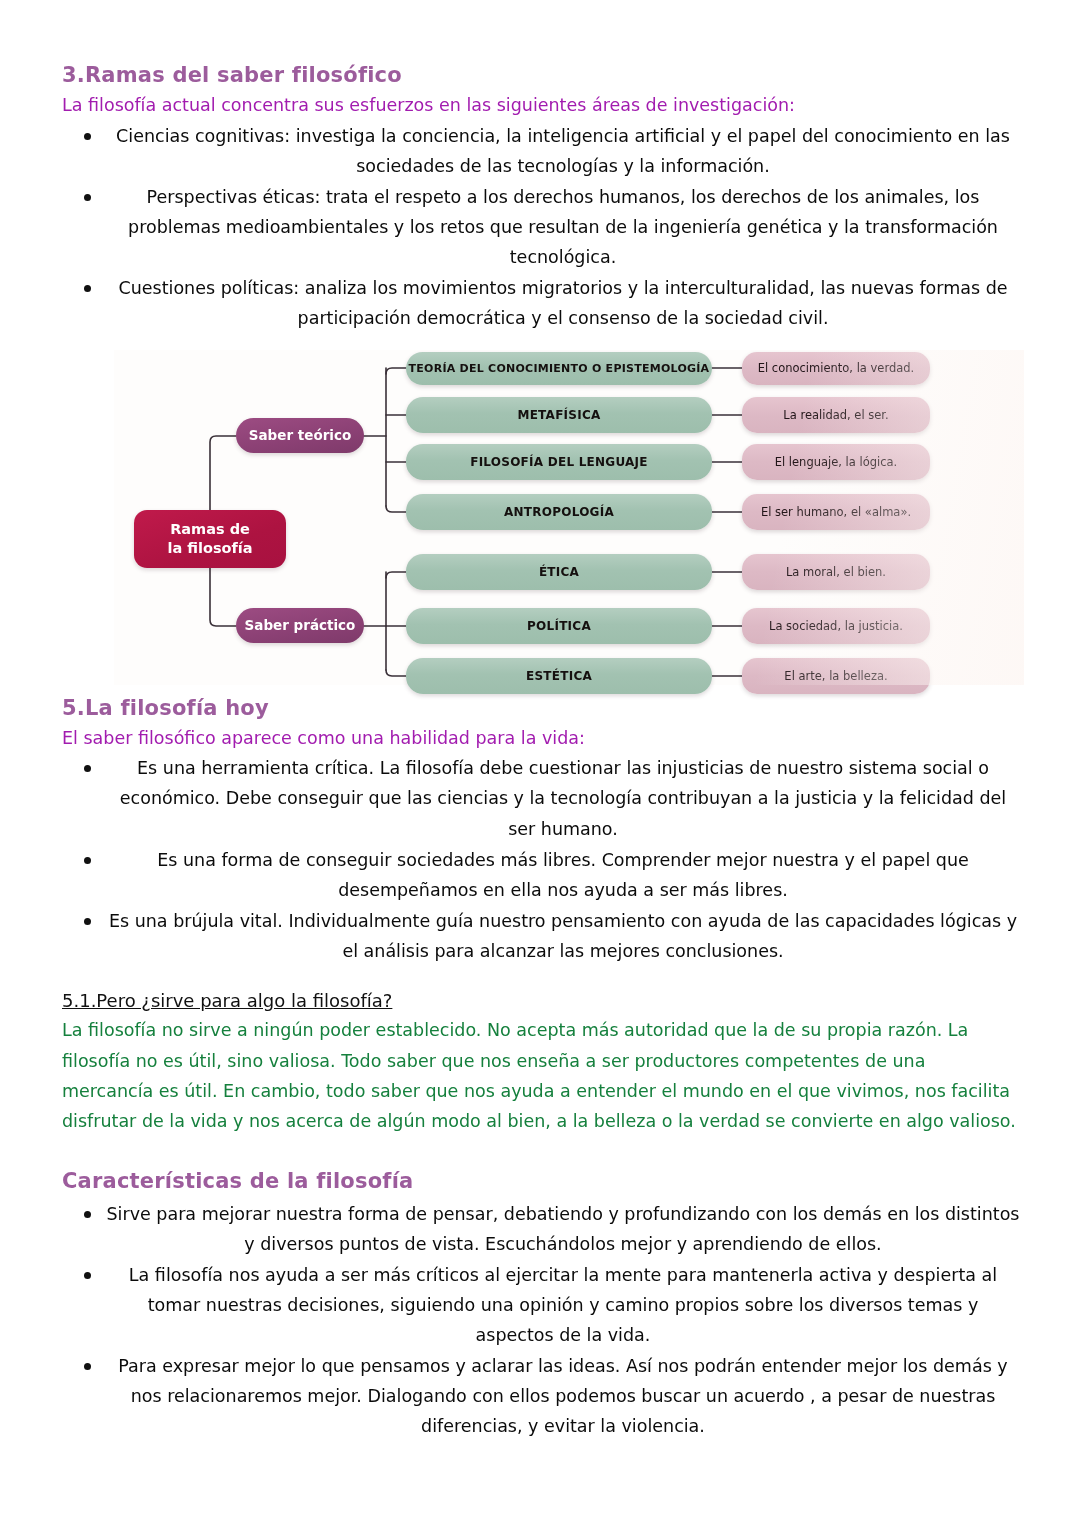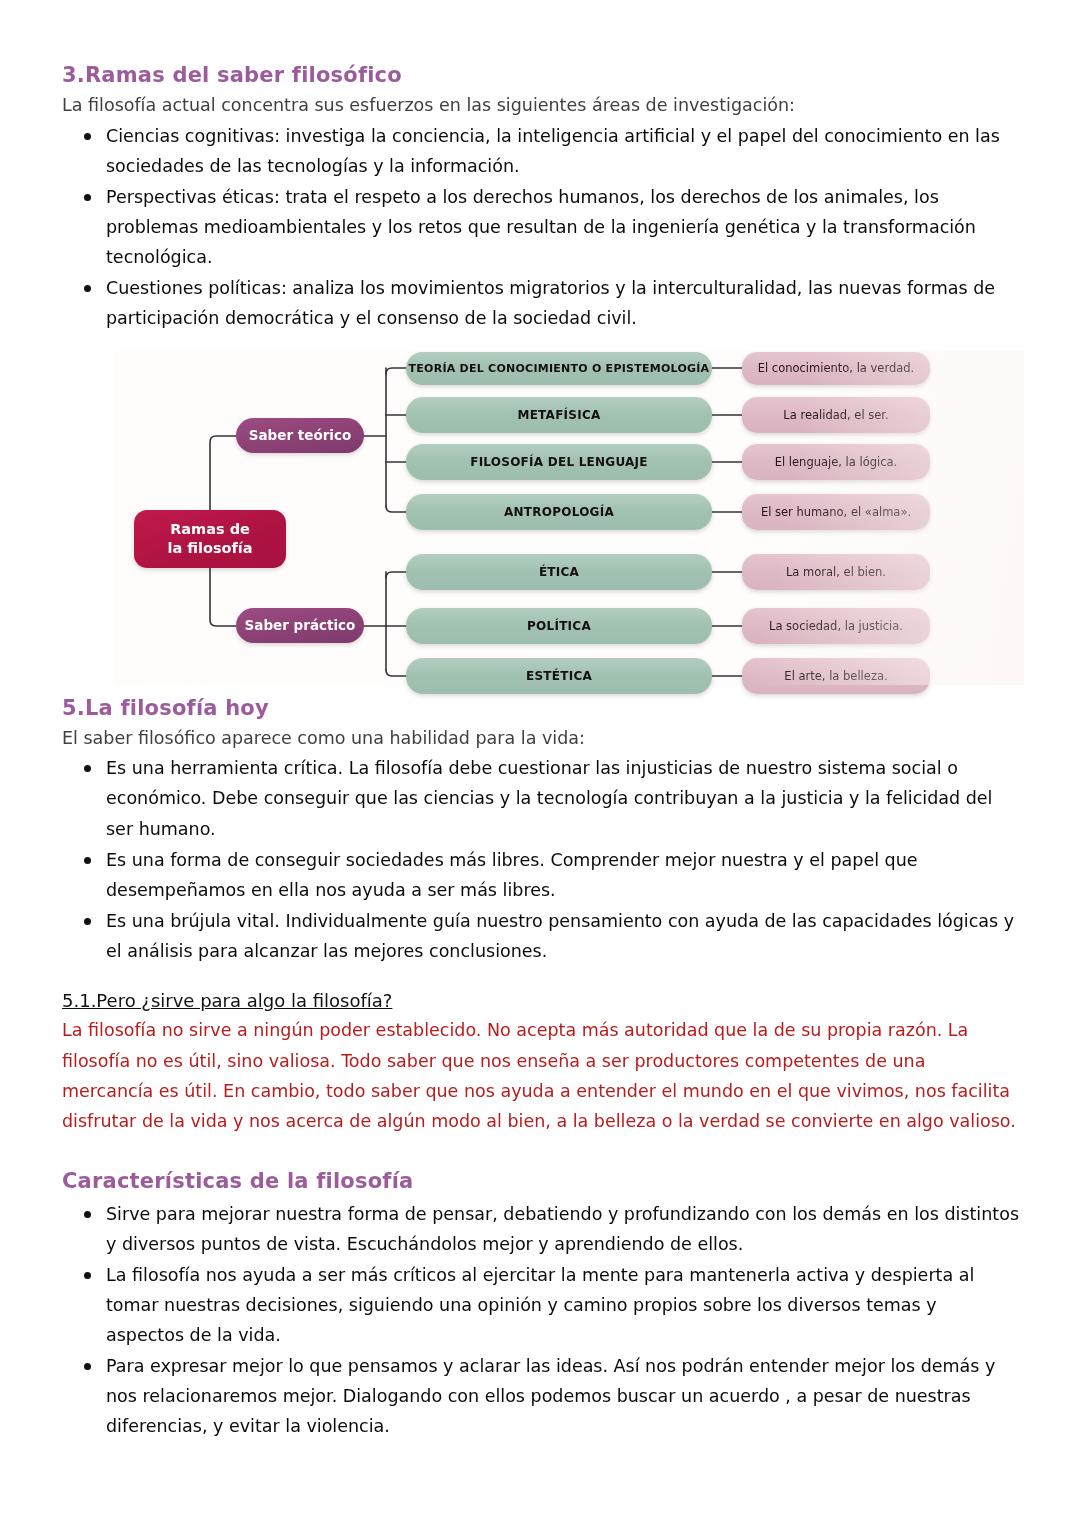--- a/index.html
+++ b/index.html
@@ -47,34 +47,35 @@
     margin: 0 0 3px 0;
     line-height: 1.3;
     text-decoration: underline;
   }
 
   
   p.body-line {
     font-size: 17.5px;
     line-height: 1.52;
     margin: 0 0 2px 0;
-    color: #404040;
+    color: #a21caf;
   }
   p.para {
     font-size: 17.5px;
     line-height: 1.73;
     margin: 0;
-    color: #b91c1c;
+    color: #15803d;
     text-align: left;
   }
 
   ul.bullets {
     list-style: none;
     margin: 2px 0 0 0;
     padding: 0;
+    text-align: center;
   }
   ul.bullets > li {
     position: relative;
     padding-left: 44px;
     margin-bottom: 1px;
     font-size: 17.5px;
     line-height: 1.72;
     color: #0b0b0b;
   }
   ul.bullets > li::before {

